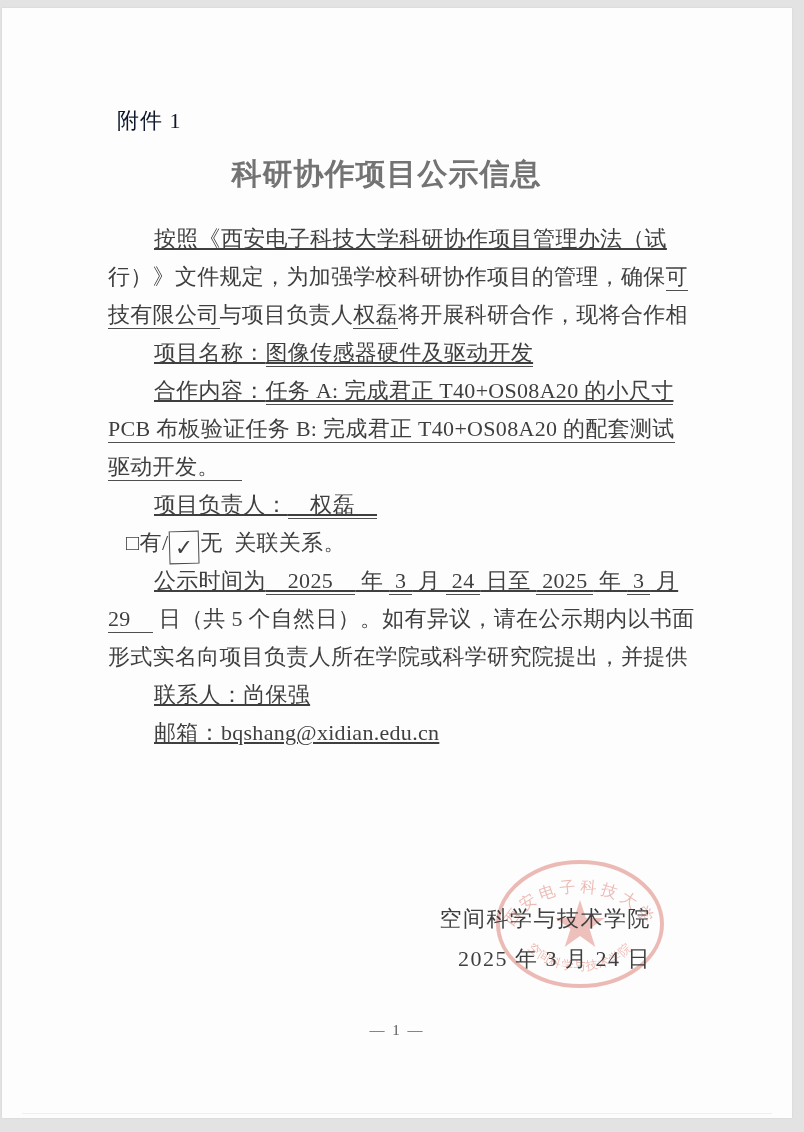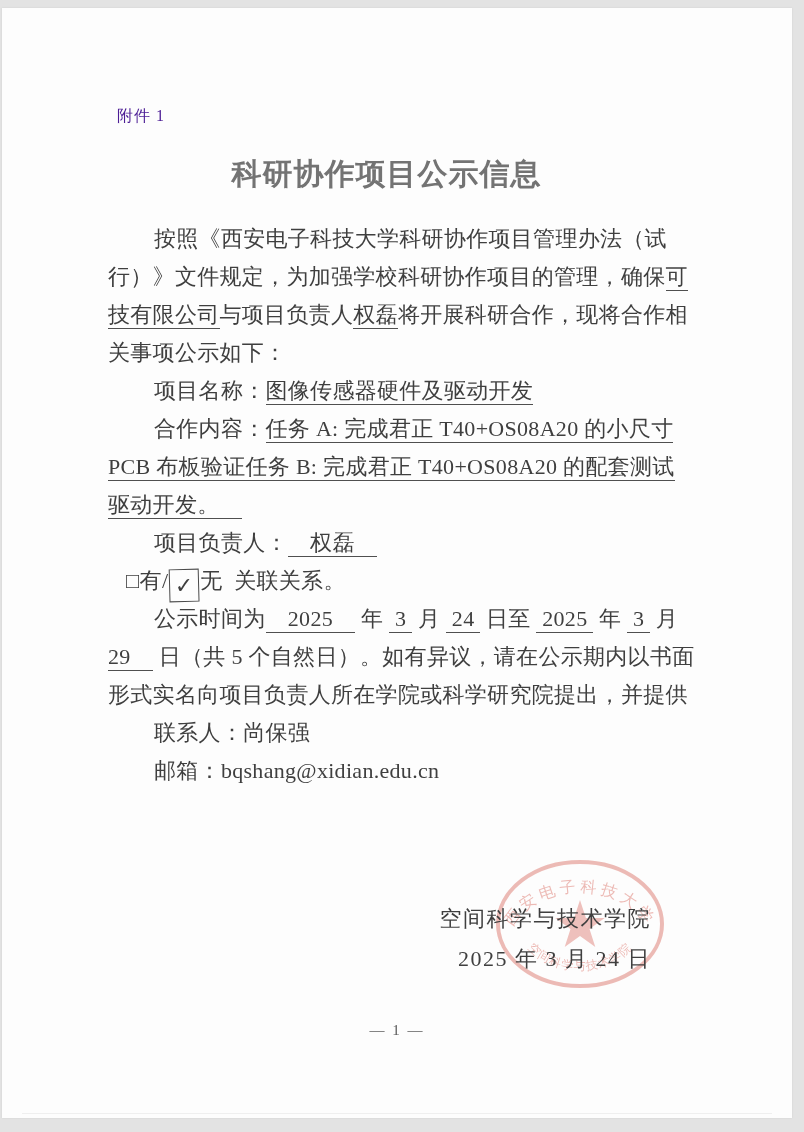--- a/index.html
+++ b/index.html
@@ -12,42 +12,42 @@
   }
   .page {
     position:absolute;
     top:8px; left:2px; right:12px; bottom:14px;
     background:#fdfdfd;
     box-shadow:0 0 2px rgba(0,0,0,0.08);
   }
   .attachment {
     position:absolute;
     left:115px; top:98px;
-    font-size:16px; color:#4c1d95;
+    font-size:22px; color:#0f172a;
     letter-spacing:1px;
     text-align:center;
   }
   .title {
     position:absolute;
     left:106px; top:146px; width:557px;
     margin:0;
     text-align:center;
     font-size:30px; font-weight:bold; color:#737373;
     letter-spacing:1px;
   }
   .body-lines {
     position:absolute;
     left:106px; top:212px; width:566px;
     font-size:22px; color:#3f3f3f;
     line-height:38px;
     letter-spacing:0.3px;
     z-index:2;
   }
   .doc-line { white-space:pre; }
-  .indent-std { padding-left:46px; }
+  .indent-std { padding-left:46px;text-decoration:underline; }
   .indent-small { padding-left:18px; }
   .seg-u {
     border-bottom:1.5px solid #4f4f4f;
     padding-bottom:1px;
   }
   .seg-box {
     display:inline-flex;
     align-items:center; justify-content:center;
     width:28px; height:31px;
     border:1.6px solid #4a4a4a;
@@ -92,21 +92,20 @@
 <div class="page">
 
   <div class="attachment">附件 1</div>
 
   <h1 class="title">科研协作项目公示信息</h1>
 
   <div class="body-lines" id="lines-root">
       <div class="doc-line indent-std"><span class="seg">按照《西安电子科技大学科研协作项目管理办法（试</span></div>
       <div class="doc-line"><span class="seg">行）》文件规定，为加强学校科研协作项目的管理，确保</span><span class="seg seg-u">可</span></div>
       <div class="doc-line"><span class="seg seg-u">技有限公司</span><span class="seg">与项目负责人</span><span class="seg seg-u">权磊</span><span class="seg">将开展科研合作，现将合作相</span></div>
-      <div class="doc-line"><span class="seg">关事项公示如下：</span></div>
       <div class="doc-line indent-std"><span class="seg">项目名称：</span><span class="seg seg-u">图像传感器硬件及驱动开发</span></div>
       <div class="doc-line indent-std"><span class="seg">合作内容：</span><span class="seg seg-u">任务 A: 完成君正 T40+OS08A20 的小尺寸</span></div>
       <div class="doc-line"><span class="seg seg-u">PCB 布板验证任务 B: 完成君正 T40+OS08A20 的配套测试</span></div>
       <div class="doc-line"><span class="seg seg-u">驱动开发。　</span></div>
       <div class="doc-line indent-std"><span class="seg">项目负责人：</span><span class="seg seg-u">　权磊　</span></div>
       <div class="doc-line indent-small"><span class="seg">□有/</span><span class="seg seg-box">✓</span><span class="seg">无  关联关系。</span></div>
       <div class="doc-line indent-std"><span class="seg">公示时间为</span><span class="seg seg-u">　2025　</span><span class="seg"> 年 </span><span class="seg seg-u"> 3 </span><span class="seg"> 月 </span><span class="seg seg-u"> 24 </span><span class="seg"> 日至 </span><span class="seg seg-u"> 2025 </span><span class="seg"> 年 </span><span class="seg seg-u"> 3 </span><span class="seg"> 月</span></div>
       <div class="doc-line"><span class="seg seg-u">29　</span><span class="seg"> 日（共 5 个自然日）。如有异议，请在公示期内以书面</span></div>
       <div class="doc-line"><span class="seg">形式实名向项目负责人所在学院或科学研究院提出，并提供</span></div>
       <div class="doc-line indent-std"><span class="seg">联系人：尚保强</span></div>

